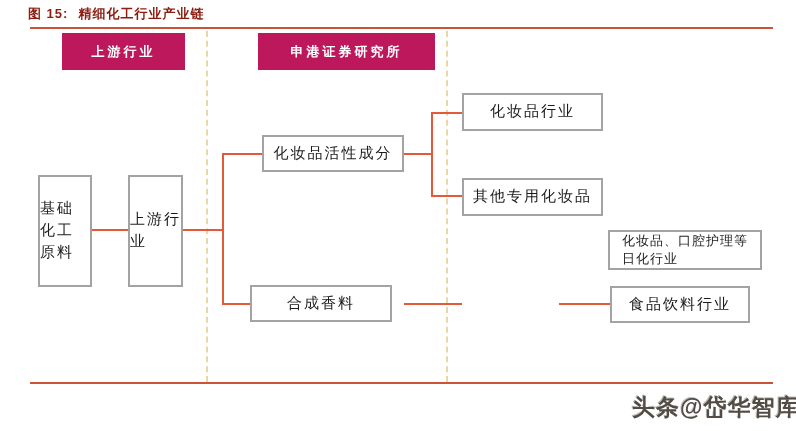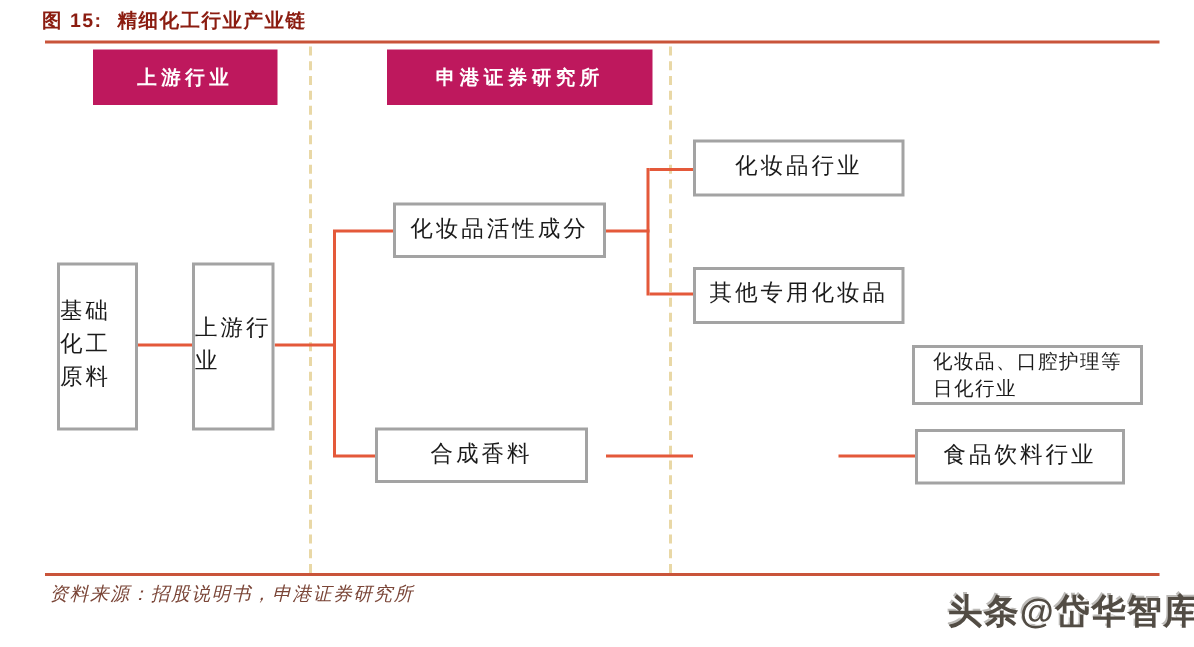--- a/index.html
+++ b/index.html
@@ -77,16 +77,15 @@
   <div class="box" style="left:128px;top:175px;width:55px;height:112px;">上游行业</div>
 
   <div class="box" style="left:262px;top:135px;width:142px;height:37px;">化妆品活性成分</div>
   <div class="box" style="left:250px;top:285px;width:142px;height:37px;">合成香料</div>
 
   <div class="box" style="left:462px;top:93px;width:141px;height:38px;">化妆品行业</div>
   <div class="box" style="left:462px;top:178px;width:141px;height:38px;">其他专用化妆品</div>
   <div class="box small" style="left:608px;top:230px;width:154px;height:40px;padding-left:12px;">化妆品、口腔护理等日化行业</div>
   <div class="box" style="left:610px;top:286px;width:140px;height:37px;">食品饮料行业</div>
 
-  <div class="source">资料来源：招股说明书，申港证券研究所</div>
   <div class="watermark">头条@岱华智库</div>
 
 </div>
 
 </body></html>

